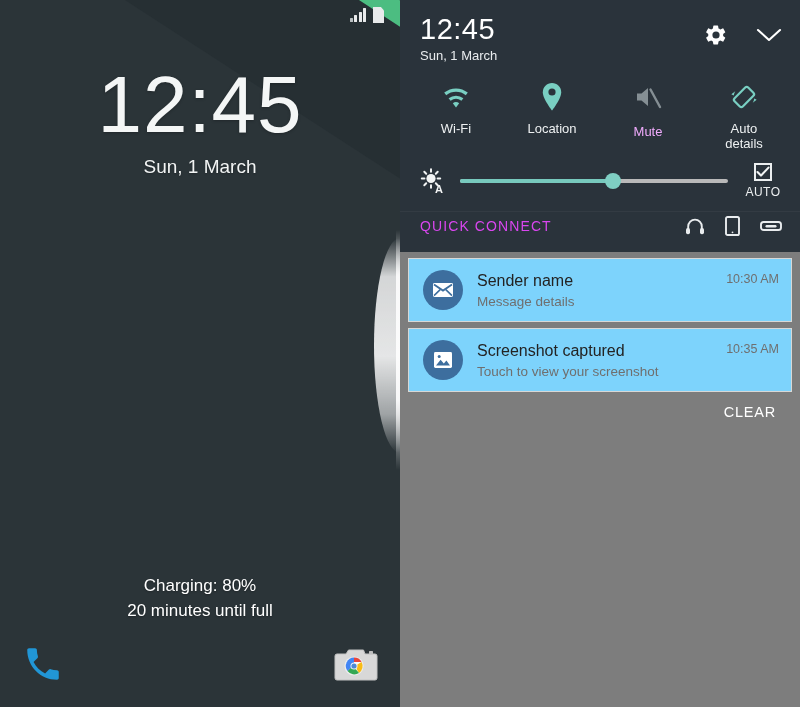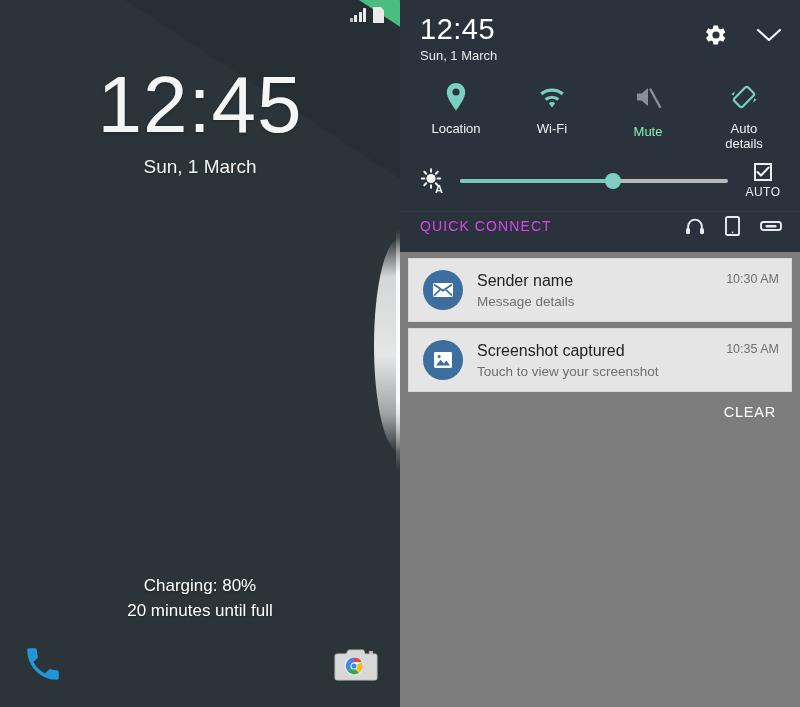--- a/index.html
+++ b/index.html
@@ -112,21 +112,21 @@
   #toggles {
     display: flex; justify-content: space-around;
     padding: 10px 8px 6px 8px;
   }
   .toggle { width: 74px; display: flex; flex-direction: column; align-items: center; }
   .toggle .ico { height: 36px; display: flex; align-items: center; justify-content: center; }
   .toggle .lbl {
     margin-top: 6px; font-size: 13px; color: #eef1f2;
     text-align: center; line-height: 15px;
   }
-  .toggle.off .lbl { color: #86efac; margin-top: 9px; }
+  .toggle.off .lbl { color: #f0abfc; margin-top: 9px; }
 
   
   #brightness {
     display: flex; align-items: center;
     padding: 6px 14px 12px 18px; gap: 12px;
   }
   #slider-wrap { flex: 1; position: relative; height: 22px; }
   #track { position: absolute; top: 9px; left: 0; right: 0; height: 4px;
            background: #b9b9b9; border-radius: 2px; }
   #track-fill { position: absolute; top: 9px; left: 0; height: 4px;
@@ -146,21 +146,21 @@
     padding: 4px 18px 14px 20px;
     border-top: 1px solid rgba(255,255,255,0.045);
   }
   #qc-title { flex: 1; color: #d946ef; font-size: 14px; letter-spacing: 1.1px; }
   #qc-icons { display: flex; align-items: center; gap: 20px; }
 
   
   #notifications { padding: 6px 8px 0 8px; }
   .notif {
     display: flex; align-items: center; gap: 14px;
-    background: #e5e5e5; border: 1px solid #d8d8d6;
+    background: #7dd3fc; border: 1px solid #d8d8d6;
     padding: 11px 12px 11px 14px; margin-bottom: 6px;
   }
   .notif .avatar {
     width: 40px; height: 40px; border-radius: 50%;
     background: #3d6e9e; display: flex; align-items: center; justify-content: center;
     flex: 0 0 40px;
   }
   .notif .body { flex: 1; min-width: 0; }
   .notif .title { font-size: 16px; color: #232323; line-height: 20px; }
   .notif .sub   { font-size: 13.5px; color: #6f6f6f; margin-top: 2px; line-height: 17px; }
@@ -250,37 +250,37 @@
               <path d="M2 4 L13 14 L24 4" fill="none" stroke="#ffffff" stroke-width="2.1" stroke-linecap="round" stroke-linejoin="round"></path>
             </svg>
           </span>
         </div>
       </div>
 
       <div id="toggles">
 
         <div class="toggle">
           <span class="ico">
-            <svg width="24" height="30" viewBox="0 0 24 30">
-              <path d="M12 1C6.9 1 2.8 5.1 2.8 10.2c0 6.6 9.2 18.3 9.2 18.3s9.2-11.7 9.2-18.3C21.2 5.1 17.1 1 12 1z" fill="#79cfc2"></path>
-              <circle cx="12" cy="10" r="3.6" fill="#2a333b"></circle>
-            </svg>
-          </span>
-          <span class="lbl">Location</span>
-        </div>
-
-        <div class="toggle">
-          <span class="ico">
             <svg width="30" height="26" viewBox="0 0 30 26">
               <path d="M15 23.4l-3.2-4.1a5.1 5.1 0 0 1 6.4 0z" fill="#79cfc2"></path>
               <path d="M7.6 14.2a12 12 0 0 1 14.8 0l-2 2.5a9 9 0 0 0-10.8 0z" fill="#79cfc2"></path>
               <path d="M3.2 8.6a18.6 18.6 0 0 1 23.6 0l-2 2.6a15.6 15.6 0 0 0-19.6 0z" fill="#79cfc2"></path>
             </svg>
           </span>
           <span class="lbl">Wi-Fi</span>
+        </div>
+
+        <div class="toggle">
+          <span class="ico">
+            <svg width="24" height="30" viewBox="0 0 24 30">
+              <path d="M12 1C6.9 1 2.8 5.1 2.8 10.2c0 6.6 9.2 18.3 9.2 18.3s9.2-11.7 9.2-18.3C21.2 5.1 17.1 1 12 1z" fill="#79cfc2"></path>
+              <circle cx="12" cy="10" r="3.6" fill="#2a333b"></circle>
+            </svg>
+          </span>
+          <span class="lbl">Location</span>
         </div>
 
         <div class="toggle off">
           <span class="ico">
             <svg width="30" height="28" viewBox="0 0 30 28">
               <path d="M4 10.5h4.5L15 5v18L8.5 17.5H4z" fill="#858f94"></path>
               <path d="M17.5 6.5 L27 24" stroke="#858f94" stroke-width="2.4" stroke-linecap="round"></path>
               <path d="M4.5 6 L26.5 24" stroke="#858f94" stroke-width="2.2" stroke-linecap="round" opacity=".0"></path>
             </svg>
           </span>

